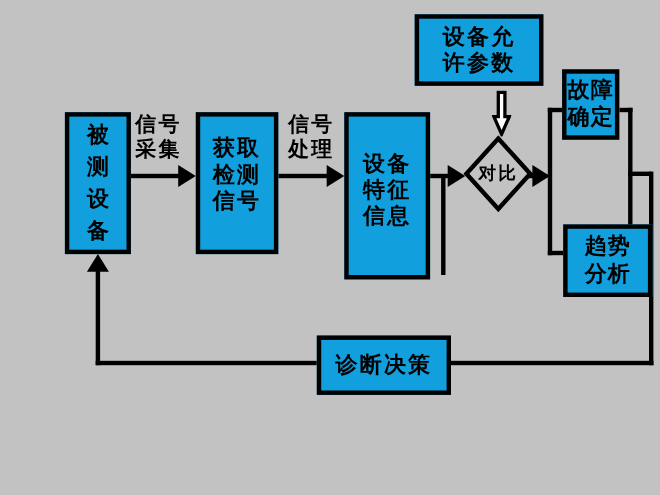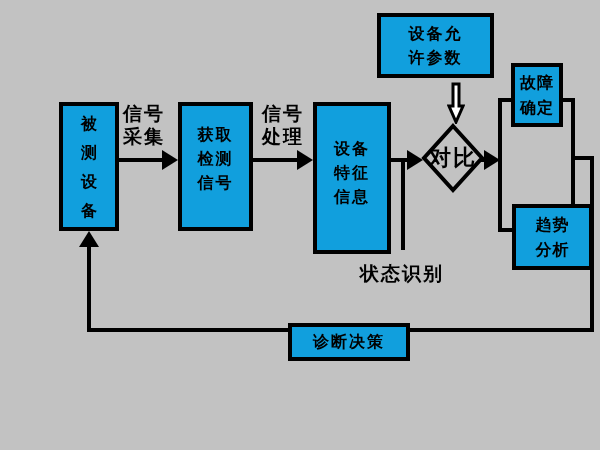--- a/index.html
+++ b/index.html
@@ -13,36 +13,36 @@
   .canvas{
     position:relative;width:600px;height:450px;overflow:hidden;
     background:var(--background);
     font-family:"Liberation Sans",sans-serif;
   }
   .node{
     position:absolute;box-sizing:border-box;z-index:2;
     background:var(--node-fill);
     border:4px solid var(--line);
     display:flex;align-items:center;justify-content:center;
-    color:var(--text);font-weight:bold;font-size:16px;text-align:center;
+    color:var(--text);font-weight:bold;font-size:20px;text-align:center;
   }
   .node .txt{white-space:pre-line;line-height:24px;letter-spacing:2px;}
   .vtxt{line-height:29px !important;letter-spacing:0 !important;}
   .ln{position:absolute;background:var(--line);z-index:1;}
   .ah-r{position:absolute;width:0;height:0;z-index:1;
     border-top:10px solid transparent;border-bottom:10px solid transparent;
     border-left:16px solid var(--line);}
   .ah-u{position:absolute;width:0;height:0;z-index:1;
     border-left:10px solid transparent;border-right:10px solid transparent;
     border-bottom:16px solid var(--line);}
   .lbl{position:absolute;z-index:2;color:var(--text);font-weight:bold;font-size:19px;
     text-align:center;white-space:pre-line;line-height:23px;letter-spacing:2px;}
   .dshape{position:absolute;z-index:2;}
   .dlabel{position:absolute;z-index:3;display:flex;align-items:center;justify-content:center;
-    color:var(--text);font-weight:bold;font-size:22px;letter-spacing:2px;}
+    color:var(--text);font-weight:bold;font-size:16px;letter-spacing:2px;}
 </style>
 </head>
 <body>
 
 <div class="canvas">
 
   <div class="node" style="left:59px;top:102px;width:60px;height:129px">
     <span class="txt vtxt">被
 测
 设
@@ -69,40 +69,39 @@
   <div class="node" style="left:511px;top:63px;width:52px;height:64px">
     <span class="txt" style="line-height:25px;letter-spacing:1px">故障
 确定</span>
   </div>
 
   <div class="node" style="left:512px;top:204px;width:81px;height:66px">
     <span class="txt" style="line-height:25px;letter-spacing:1px">趋势
 分析</span>
   </div>
 
-  <div class="node" style="left:288px;top:323px;width:122px;height:38px">
+  <div class="node" style="left:288px;top:305px;width:122px;height:54px">
     <span class="txt">诊断决策</span>
   </div>
 
   <svg class="dshape" style="left:421px;top:123px" width="64" height="70">
     <polygon points="32,3 61,35 32,67 3,35" style="fill:var(--background);stroke:var(--line);stroke-width:4"></polygon>
   </svg>
   <div class="dlabel" style="left:421px;top:123px;width:64px;height:70px">
     <span>对比</span>
   </div>
 
   <svg class="dshape" style="left:447px;top:82px" width="18" height="42">
     <polygon points="6,2 12,2 12,24 16,24 9,40 2,24 6,24" style="fill:#ffffff;stroke:var(--line);stroke-width:3"></polygon>
   </svg>
 
   <div class="lbl" style="left:116px;top:102px;width:56px">信号
 采集</div>
   <div class="lbl" style="left:255px;top:102px;width:56px">信号
 处理</div>
-  <div class="lbl" style="left:350px;top:262px;width:104px">状态识别</div>
 
   <div class="ln" style="left:119px;top:158px;width:44px;height:4px"></div>
   <div class="ah-r" style="left:162px;top:150px"></div>
 
   <div class="ln" style="left:253px;top:158px;width:46px;height:4px"></div>
   <div class="ah-r" style="left:297px;top:150px"></div>
 
   <div class="ln" style="left:391px;top:158px;width:18px;height:4px"></div>
   <div class="ah-r" style="left:407px;top:150px"></div>
 

